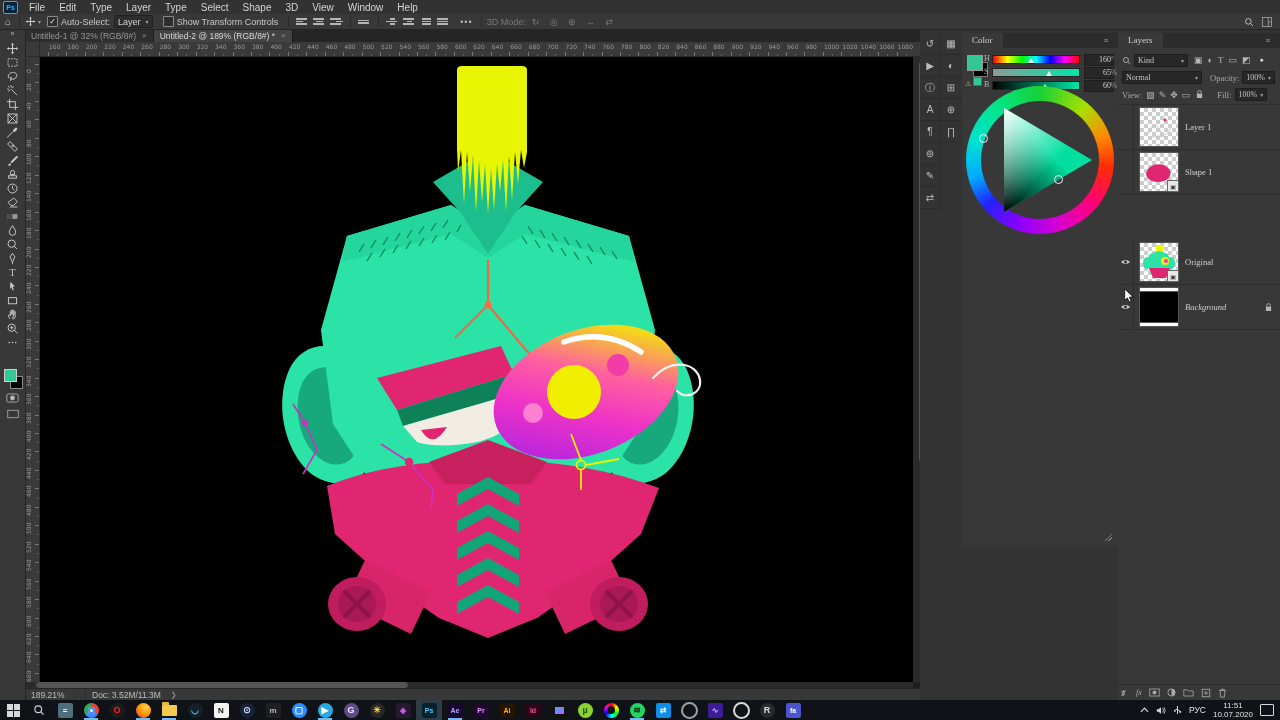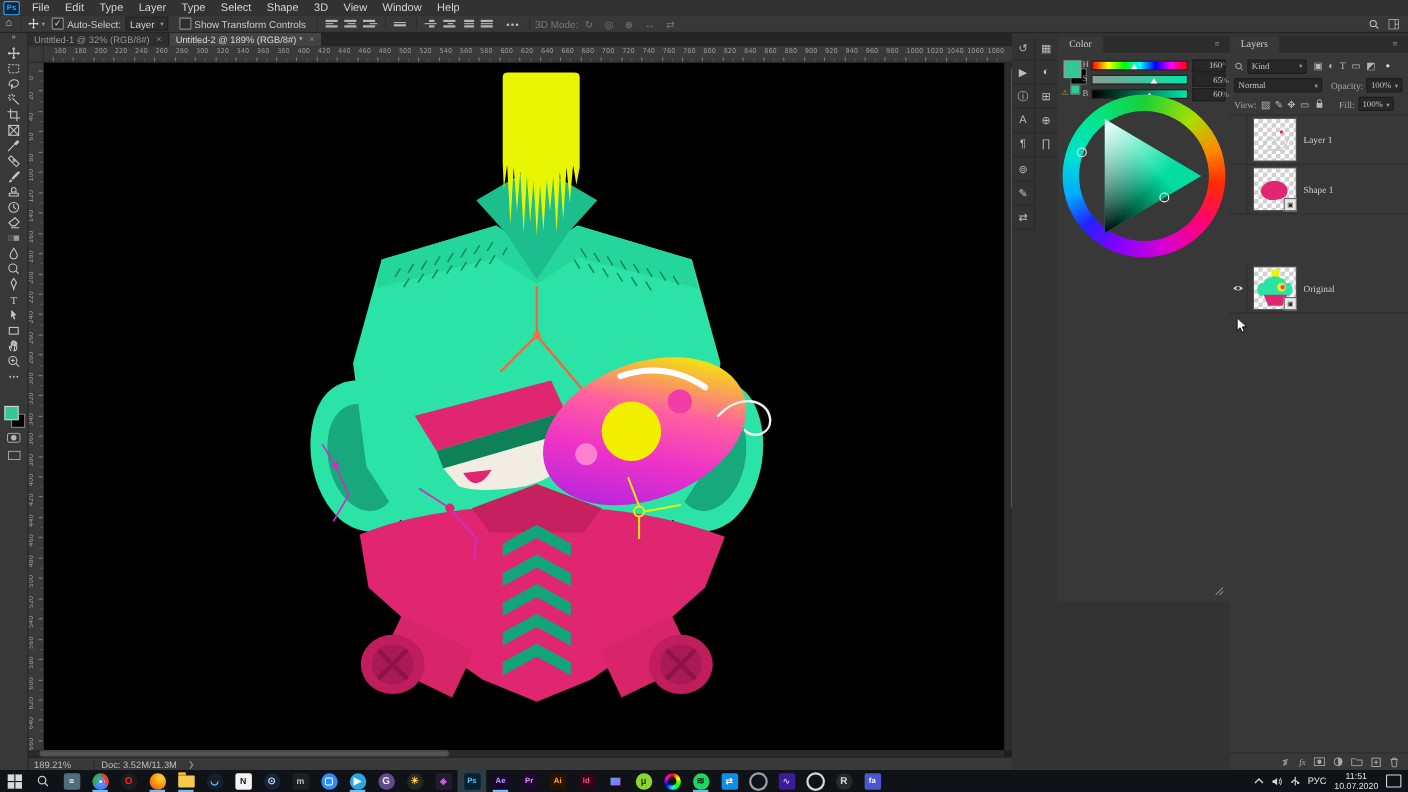--- a/index.html
+++ b/index.html
@@ -82,21 +82,21 @@
   .lrow{position:absolute;left:0;right:0;font-size:8.5px;color:#c9c9c9;display:flex;align-items:center;}
   .well{background:#272727;border:1px solid #1d1d1d;border-radius:1px;display:inline-flex;align-items:center;font-size:8px;color:#c5c5c5;padding:0 3px;height:11px;}
   .lay{position:absolute;left:0;right:0;height:44px;border-bottom:1px solid #2e2e2e;display:flex;align-items:center;}
   .eyebox{width:15px;height:44px;border-right:1px solid #2e2e2e;display:flex;align-items:center;justify-content:center;flex:none;}
   .thumb{width:38px;height:38px;margin:0 7px 0 6px;flex:none;position:relative;background:#fff;outline:1px solid #555;}
   .checker{background-image:linear-gradient(45deg,#cdcdcd 25%,transparent 25%,transparent 75%,#cdcdcd 75%),
     linear-gradient(45deg,#cdcdcd 25%,#fff 25%,#fff 75%,#cdcdcd 75%);background-size:8px 8px;background-position:0 0,4px 4px;}
   .lname{font-size:8.5px;color:#cfcfcf;white-space:nowrap;}
   .badge{position:absolute;right:-1px;bottom:-1px;width:10px;height:10px;background:#e8e8e8;border:1px solid #666;
     display:flex;align-items:center;justify-content:center;font-size:6px;color:#333;}
-  #laybottom{position:absolute;left:0;right:0;bottom:0;height:15px;border-top:1px solid #2b2b2b;display:flex;align-items:center;justify-content:flex-end;gap:7px;padding-right:8px;}
+  #laybottom{position:absolute;left:0;right:0;bottom:0;height:15px;border-top:1px solid #2b2b2b;display:flex;align-items:center;gap:7px;padding-right:8px;}
   #laybottom .bic{color:#aaa;display:flex;align-items:center;}
   
   #taskbar{position:absolute;left:0;top:700px;width:1280px;height:20px;background:#0f1318;display:flex;align-items:center;z-index:40;}
   .tbi{width:26px;height:20px;display:flex;align-items:center;justify-content:center;position:relative;flex:none;}
   .tbi.active{background:#2e3c46;}
   .tbi.run::after{content:"";position:absolute;bottom:0;left:6px;width:14px;height:2px;background:#76b9ed;}
   .tbi .sq{width:15px;height:15px;border-radius:2px;display:flex;align-items:center;justify-content:center;font-size:8px;font-weight:bold;}
   .tbi .ci{width:15px;height:15px;border-radius:50%;display:flex;align-items:center;justify-content:center;font-size:9px;font-weight:bold;}
   .winlogo{display:grid;grid-template-columns:6px 6px;grid-template-rows:6px 6px;gap:1px;}
   .winlogo i{background:#d8d8d8;}
@@ -842,20 +842,38 @@
               <ellipse cx="31" cy="20" rx="4" ry="6" fill="#2BE3A6"></ellipse>
               <polygon points="10,11 19,8 28,11 31,20 27,31 11,31 7,20" fill="#2BE3A6"></polygon>
               <path d="M9,25 h21 l-4,10 h-13 z" fill="#E02670"></path>
               <circle cx="25" cy="18" r="4" fill="#F2EE00"></circle>
               <circle cx="26" cy="18" r="2" fill="#EE32C8"></circle>
             </svg>
             <div class="badge">▣</div>
           </div>
           <span class="lname">Original</span>
         </div>
+        <div class="lay" style="top: 180px; height: 44px; position: absolute;">
+          <div class="eyebox">
+            <svg width="11" height="8" viewBox="0 0 12 8">
+              <path d="M1,4 Q6,-0.5 11,4 Q6,8.5 1,4 Z" fill="#cfcfcf"></path>
+              <circle cx="6" cy="4" r="1.7" fill="#383838"></circle>
+            </svg>
+          </div>
+          <div class="thumb">
+            <div style="position:absolute;left:0;top:4px;width:38px;height:30px;background:#000;outline:1px solid #555"></div>
+          </div>
+          <span class="lname" style="font-style: italic;">Background</span>
+          <span style="margin-left: auto; margin-right: 8px;">
+            <svg width="7" height="9" viewBox="0 0 8 10">
+              <rect x="1" y="4" width="6" height="5" fill="#b5b5b5"></rect>
+              <path d="M2 4 V2.5 A2 2 0 0 1 6 2.5 V4" stroke="#b5b5b5" fill="none"></path>
+            </svg>
+          </span>
+        </div>
       </div>
     <div id="laybottom">
         <span class="bic">
           <svg width="11" height="10" viewBox="0 0 14 12">
             <path d="M5.5 8.5 L8.5 3.5 M4 4 H6 A2.5 2.5 0 0 1 6 9 H4 M10 3 H8 A2.5 2.5 0 0 0 8 8" stroke="#aaa" fill="none"></path>
           </svg>
         </span>
         <span class="bic">
           <span style="font-size:8px;font-style:italic;color:#aaa">fx</span>
         </span>

